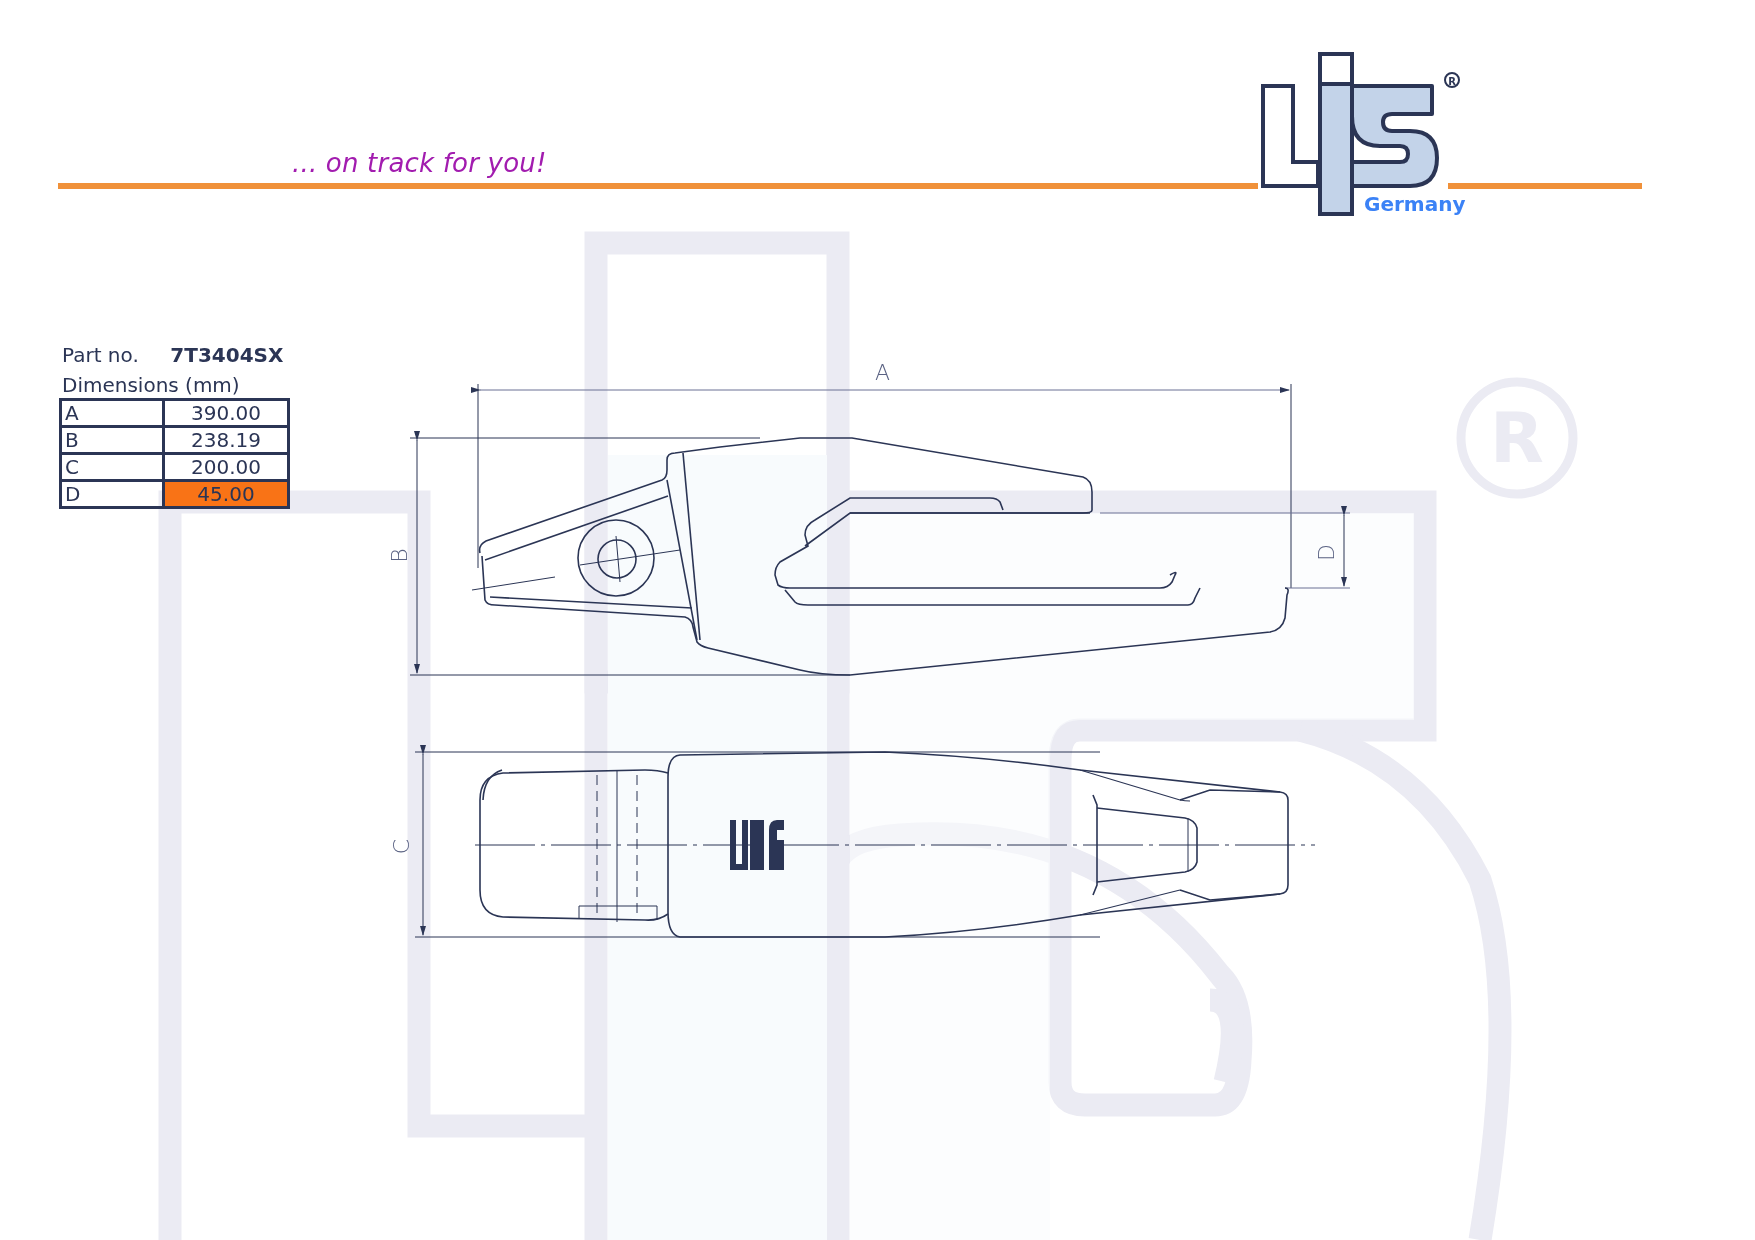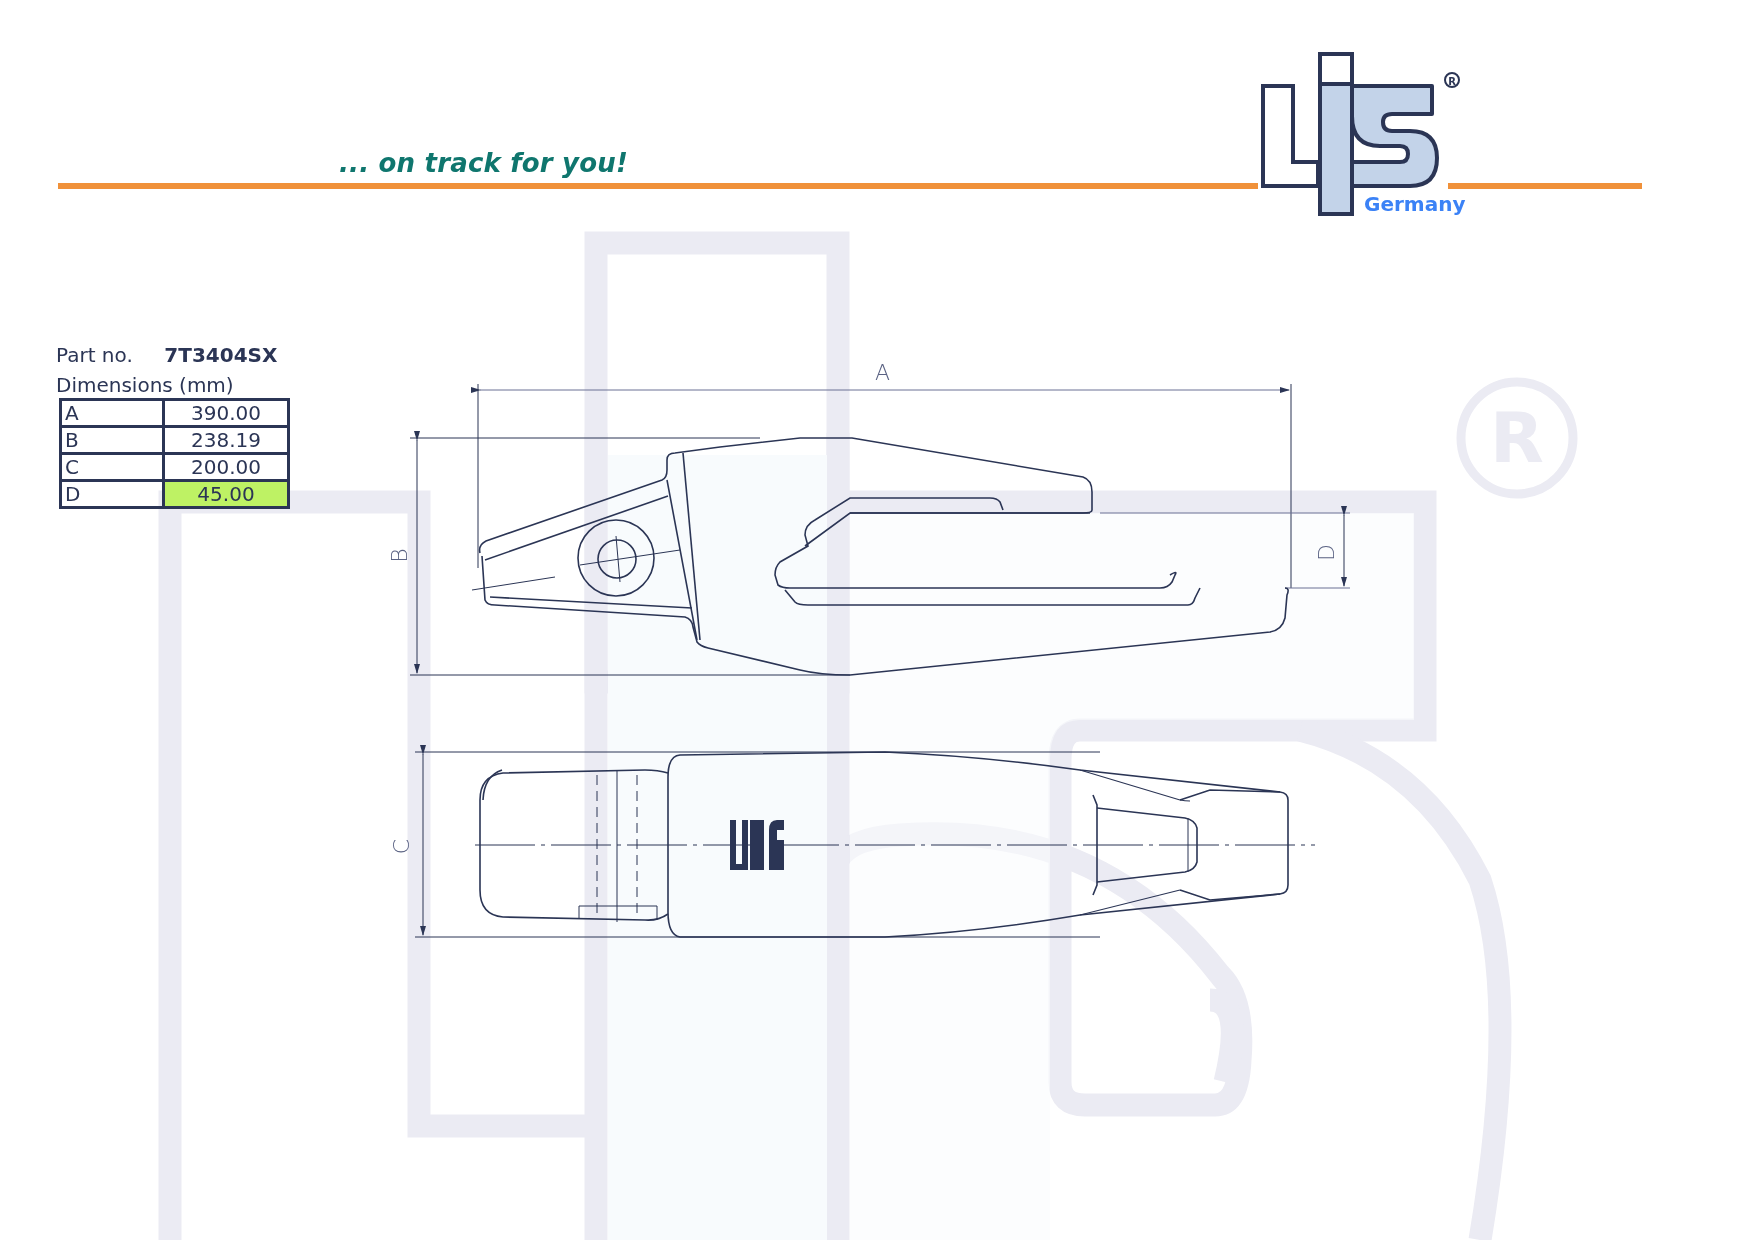--- a/index.html
+++ b/index.html
@@ -1,33 +1,33 @@
 <!DOCTYPE html>
 <html><head>
 <meta charset="utf-8">
 <style>
   html, body { margin: 0; padding: 0; background: #ffffff; }
   body { width: 1755px; height: 1240px; position: relative; overflow: hidden;
          font-family: "Liberation Sans", "DejaVu Sans", sans-serif; color: #2b3555; }
   .layer { position: absolute; left: 0; top: 0; width: 1755px; height: 1240px; }
   .tagline { position: absolute; left: 292px; top: 148px; font-size: 26px; font-style: italic;
-             font-weight: bold; color: #0f766e; letter-spacing: 0.2px;
-             font-family: "DejaVu Sans", sans-serif; margin-left: 47px; }
+             font-weight: normal; color: #a21caf; letter-spacing: 0.2px;
+             font-family: "DejaVu Sans", sans-serif; }
   .orange-rule { position: absolute; left: 58px; top: 183px; width: 1584px; height: 6px; background: #f0913a; }
-  .part-block { position: absolute; left: 56px; top: 340px; font-size: 20px; color: #2b3555;
+  .part-block { position: absolute; left: 62px; top: 340px; font-size: 20px; color: #2b3555;
                 font-family: "DejaVu Sans", sans-serif; }
   .part-row { height: 30px; line-height: 30px; white-space: nowrap; }
   .part-label { display: inline-block; width: 102px; }
   .part-value { font-weight: bold; }
   table.dims { position: absolute; left: 59px; top: 398px; border-collapse: collapse;
                font-family: "DejaVu Sans", sans-serif; font-size: 20px; color: #2b3555; }
   table.dims td { border: 3px solid #2b3555; height: 24px; padding: 0 3px; line-height: 24px; }
   table.dims td.k { width: 94px; text-align: left; }
   table.dims td.v { width: 116px; text-align: center; }
-  table.dims tr:last-child td.v { background: #bef264; margin-top: 48px; }
+  table.dims tr:last-child td.v { background: #f97316; margin-top: 48px; }
   .dim-label { position: absolute; font-family: "DejaVu Sans", sans-serif; font-size: 22px;
                font-weight: 300; color: #5a6283; }
   .logo-germany { position: absolute; left: 1364px; top: 192px; font-size: 20px; font-weight: bold;
                   color: #3b82f6; font-family: "DejaVu Sans", sans-serif; }
 </style>
 </head>
 <body>
 
 <svg class="layer" viewBox="0 0 1755 1240" xmlns="http://www.w3.org/2000/svg">
   <g fill="none" stroke="#ebebf3" stroke-width="23">

